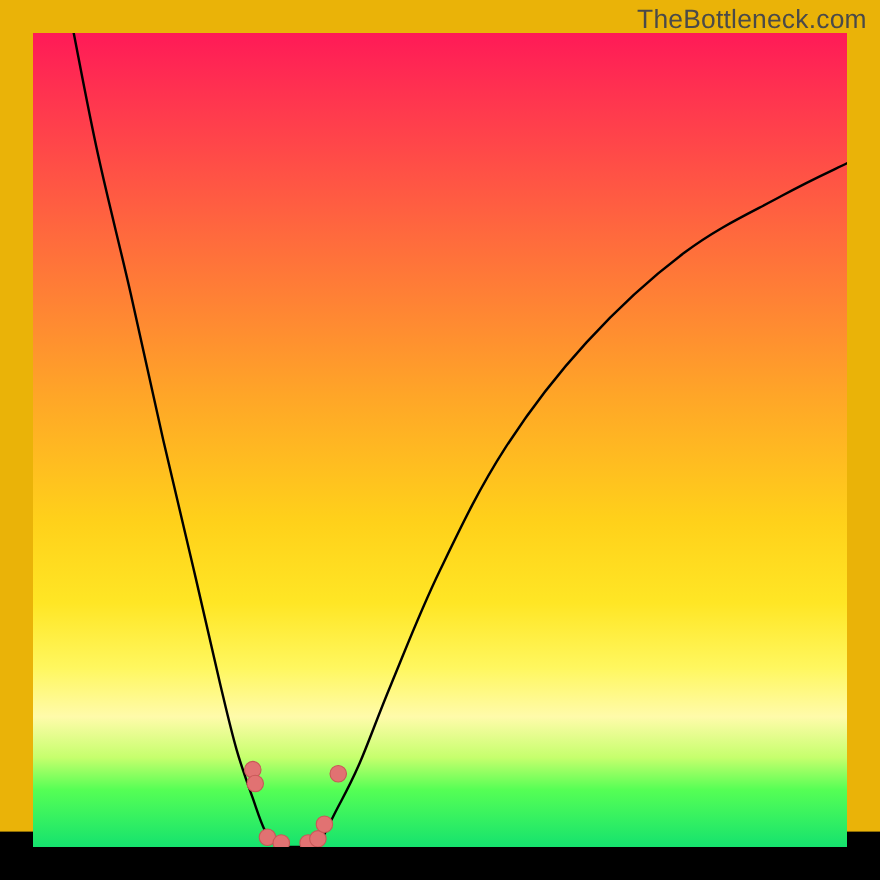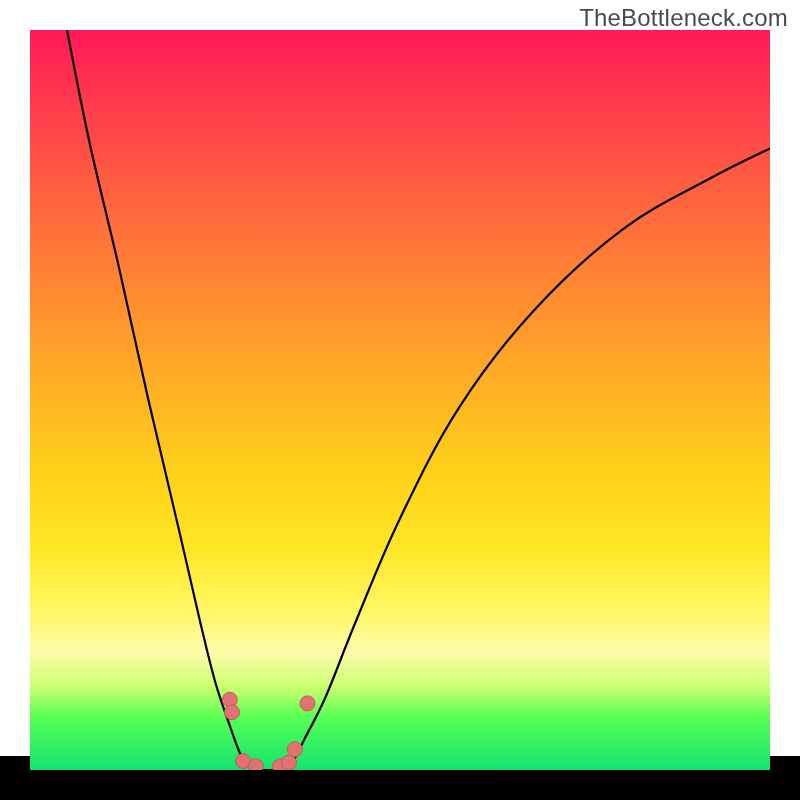--- a/index.html
+++ b/index.html
@@ -8,21 +8,21 @@
     width: 800px;
     height: 800px;
     background: #000;
     overflow: hidden;
     font-family: Arial, Helvetica, sans-serif;
   }
   .frame {
     position: relative;
     width: 800px;
     height: 756px;
-    background: #ffffff;
+    background: #eab308;
   }
   .plot-area {
     position: absolute;
     left: 30px;
     top: 30px;
     width: 740px;
     height: 740px;
     
     background: linear-gradient(
       to bottom,

